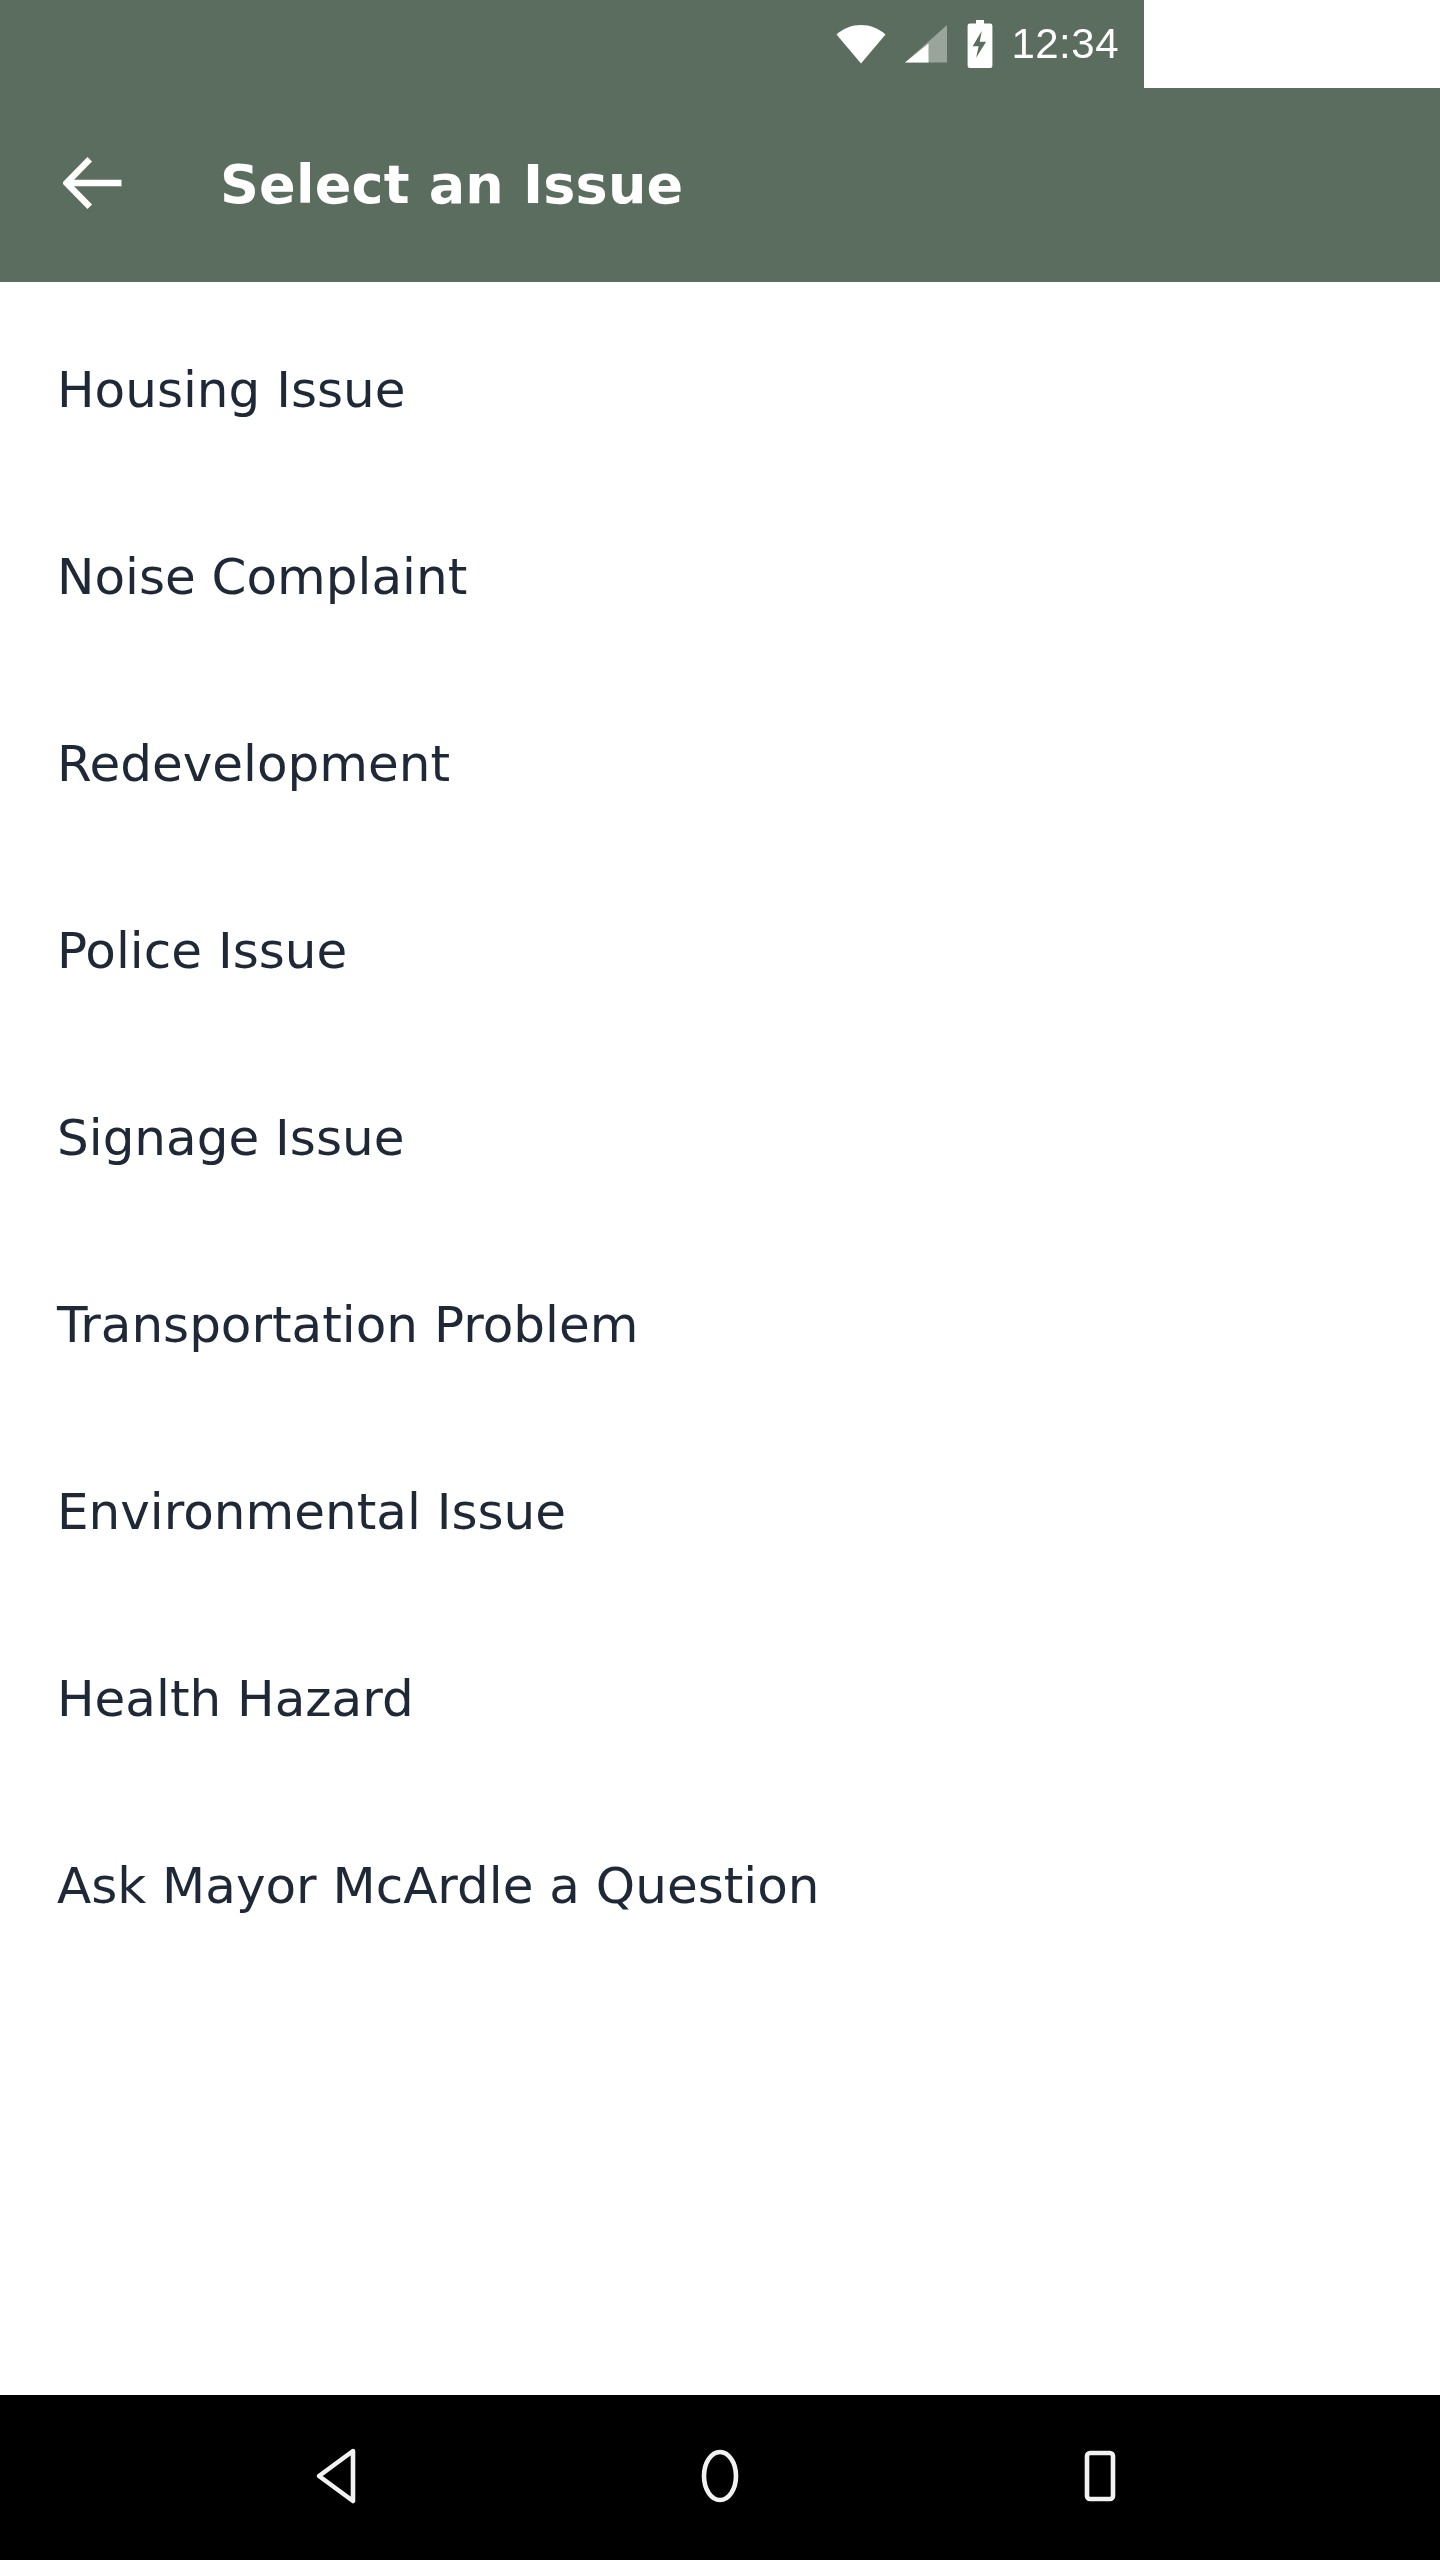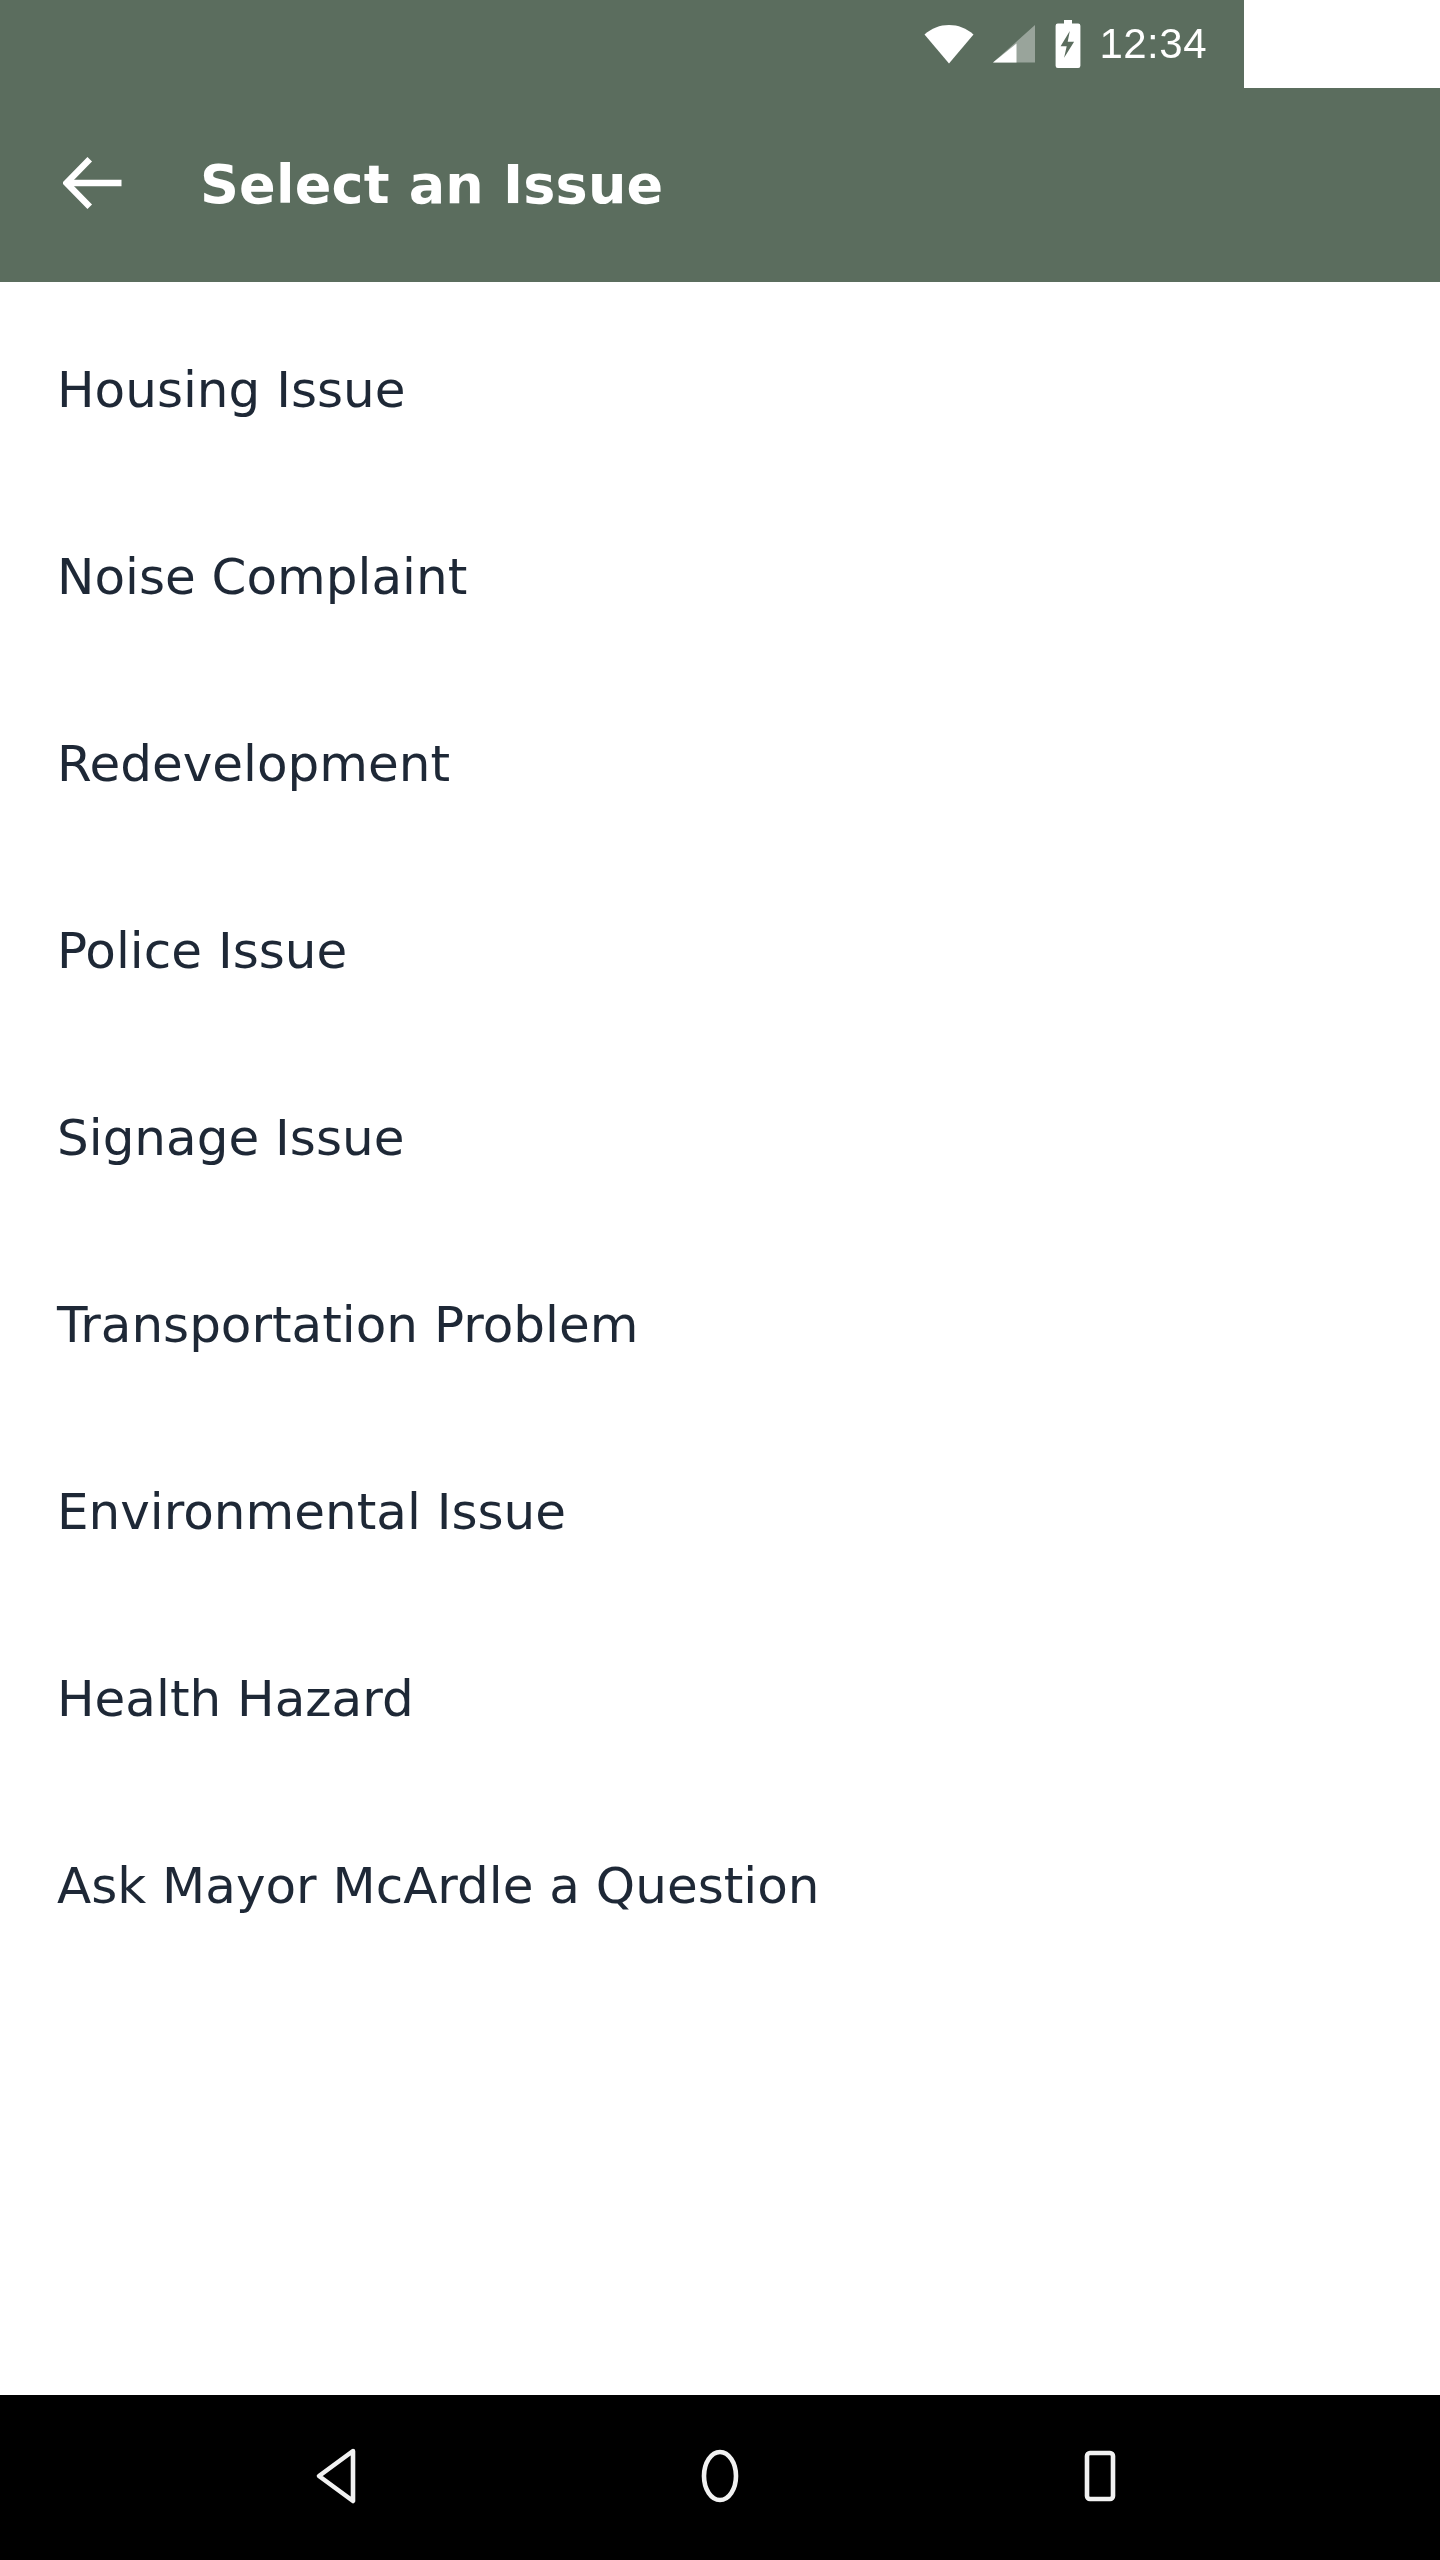--- a/index.html
+++ b/index.html
@@ -16,27 +16,27 @@
     overflow: hidden;
     font-family: "DejaVu Sans", sans-serif;
     -webkit-font-smoothing: antialiased;
   }
 
   
   .status-bar {
     position: absolute;
     top: 0;
     left: 0;
-    width: 1244px;
+    width: 1144px;
     height: 88px;
     background: #5B6D5E;
     display: flex;
     align-items: center;
     justify-content: flex-end;
-    padding-right: 37px;
+    padding-right: 25px;
     box-sizing: border-box;
   }
   .status-icons {
     display: flex;
     align-items: center;
     gap: 16px;
   }
   .si-wifi { display: block; }
   .si-cell { display: block; }
   .si-batt { display: block; }
@@ -55,20 +55,21 @@
   .app-bar {
     position: absolute;
     top: 88px;
     left: 0;
     width: 1440px;
     height: 194px;
     background: #5B6D5E;
     display: flex;
     align-items: center;
     box-sizing: border-box;
+    gap: 20px;
   }
   .back-button {
     width: 112px;
     height: 112px;
     margin-left: 38px;
     display: flex;
     align-items: center;
     justify-content: center;
     flex: none;
     cursor: pointer;

